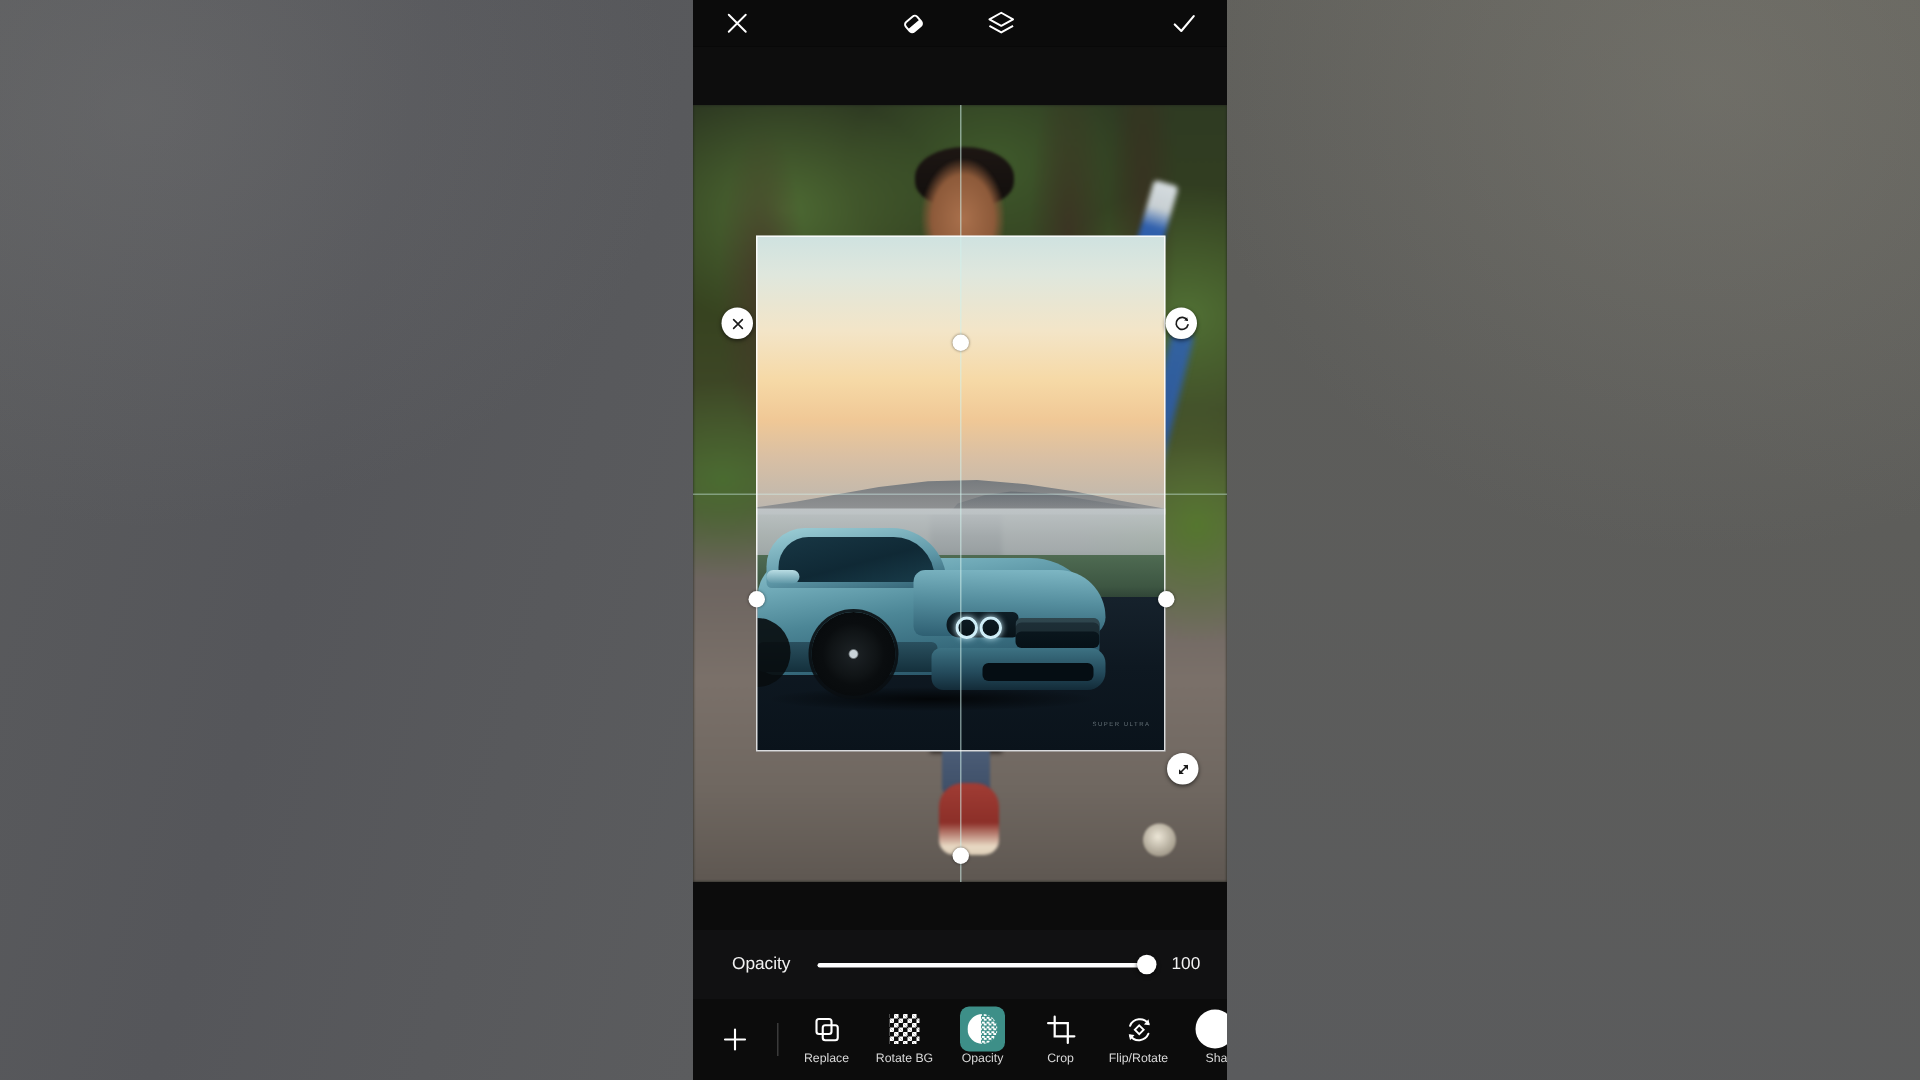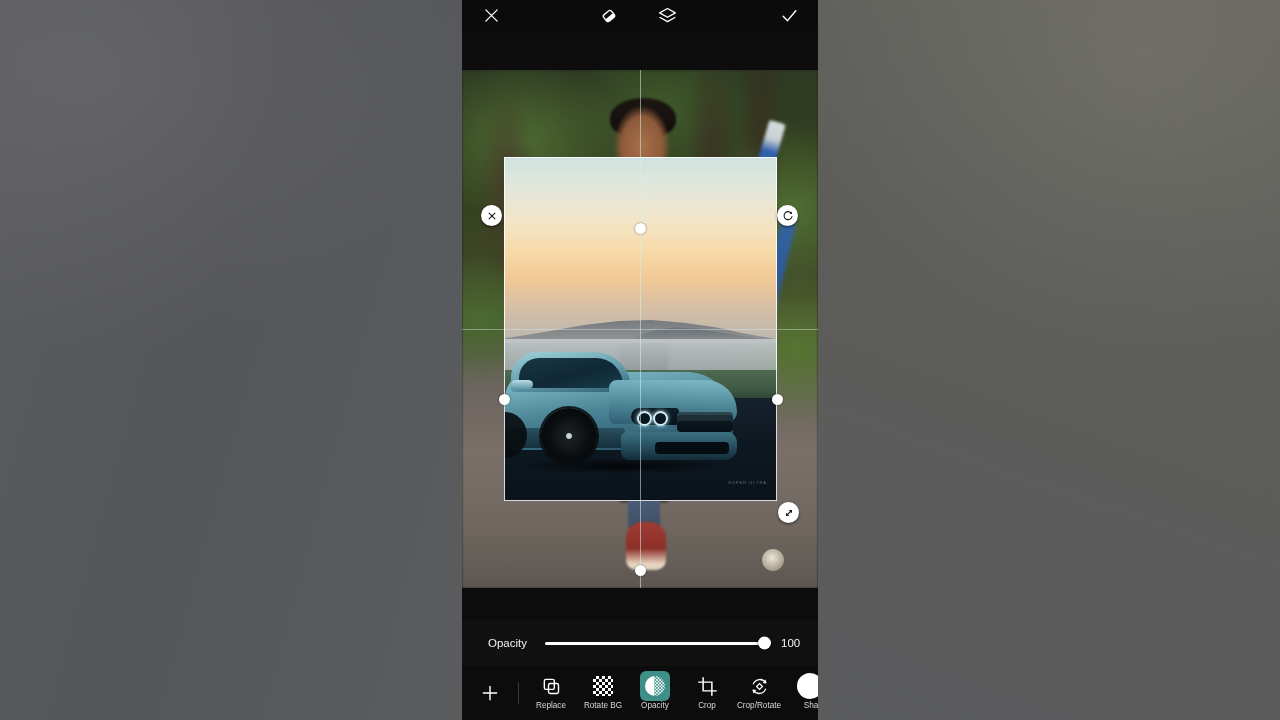--- a/index.html
+++ b/index.html
@@ -340,21 +340,21 @@
         <div class="tool">
           <div class="ic">
             <svg width="21" height="21" viewBox="0 0 24 24">
               <path d="M5 9 A8 8 0 0 1 19 7.5" stroke="#fff" stroke-width="1.5" fill="none" stroke-linecap="round"></path>
               <path d="M19 15 A8 8 0 0 1 5 16.5" stroke="#fff" stroke-width="1.5" fill="none" stroke-linecap="round"></path>
               <path d="M19 4 L20 8.5 L15.6 8 Z" fill="#fff"></path>
               <path d="M5 20 L4 15.5 L8.4 16 Z" fill="#fff"></path>
               <path d="M12 8.6 L15.4 12 L12 15.4 L8.6 12 Z" fill="none" stroke="#fff" stroke-width="1.4"></path>
             </svg>
           </div>
-          <div class="lb">Crop/Rotate</div>
+          <div class="lb">Flip/Rotate</div>
         </div>
 
         <div class="tool">
           <div class="ic">
             <div class="partial"></div>
           </div>
           <div class="lb">Sha</div>
         </div>
 
       </div>

